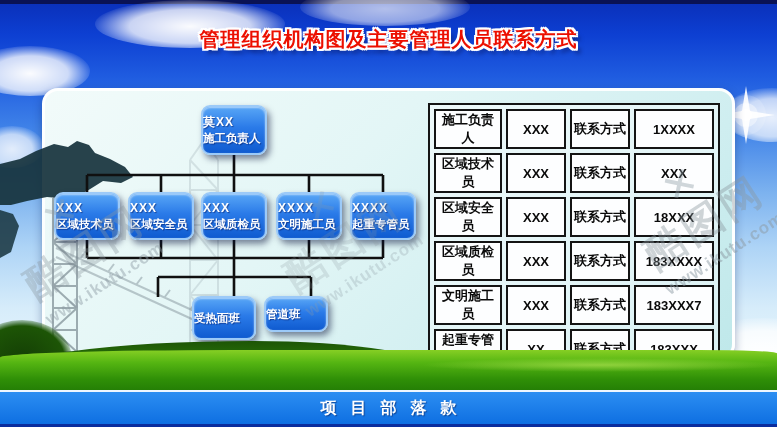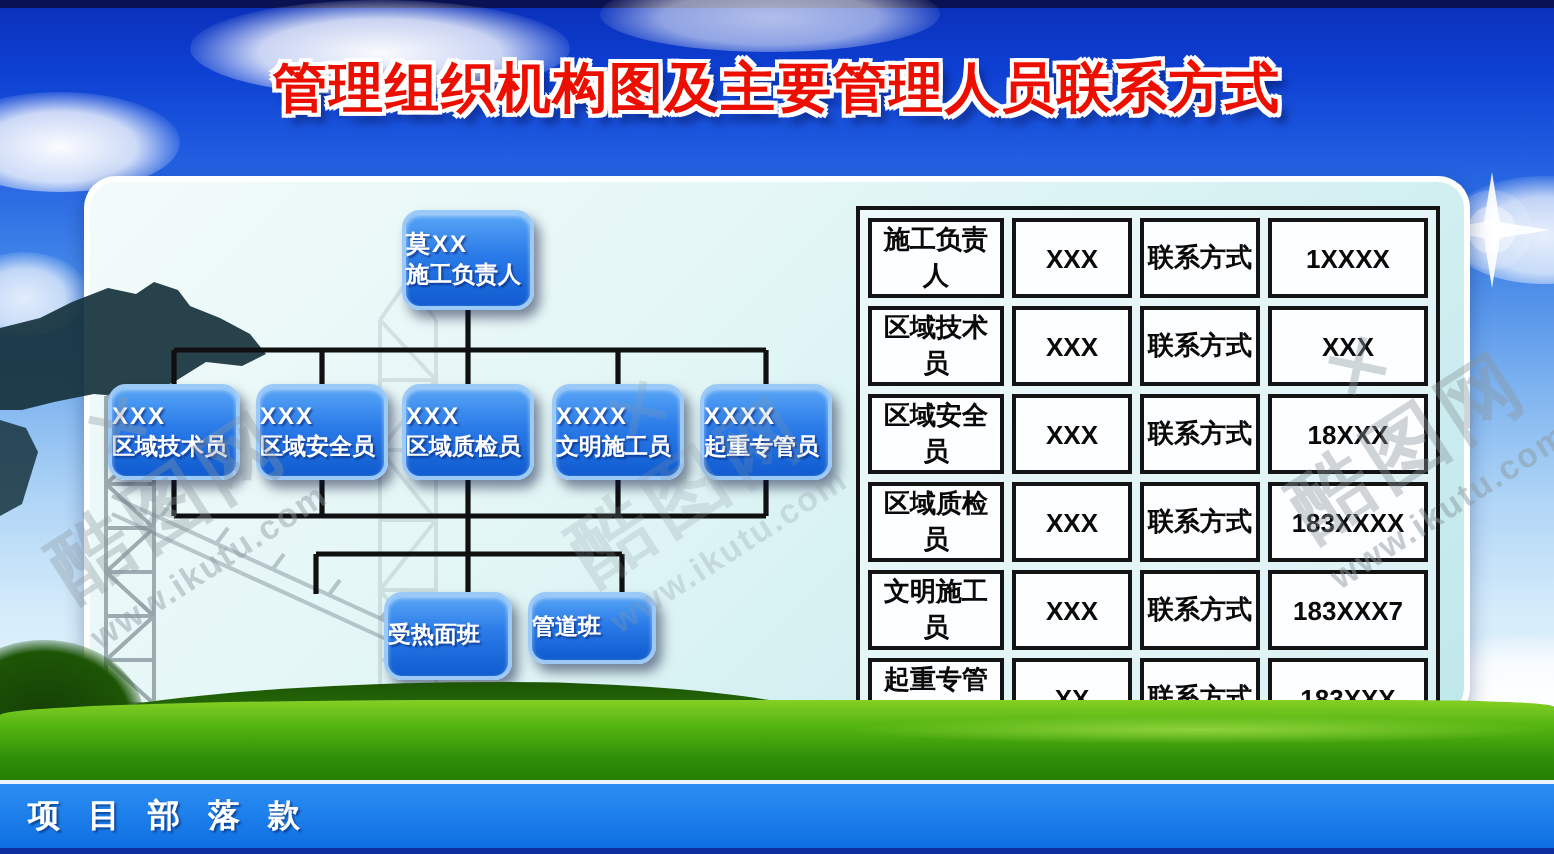--- a/index.html
+++ b/index.html
@@ -10,21 +10,21 @@
   .cloud{position:absolute;border-radius:50%;
     background:radial-gradient(ellipse at 50% 55%,rgba(255,255,255,.98) 0%,rgba(255,255,255,.78) 45%,rgba(255,255,255,0) 75%);}
   .c1{left:95px;top:0px;width:190px;height:48px;}
   .c2{left:-30px;top:46px;width:120px;height:50px;}
   .c3{left:-20px;top:126px;width:64px;height:42px;opacity:.85;}
   .c4{left:300px;top:-12px;width:170px;height:38px;opacity:.7;}
   .c5{left:722px;top:88px;width:100px;height:54px;opacity:.9;}
   .c6{left:688px;top:318px;width:150px;height:64px;}
   .sun{position:absolute;left:711px;top:80px;width:70px;height:70px;}
   .page-title{position:absolute;top:26px;left:0;width:100%;text-align:center;
-    font-size:27px;font-weight:900;color:#ec0f00;letter-spacing:1px;
+    font-size:20px;font-weight:900;color:#ec0f00;letter-spacing:1px;
     text-shadow:-2px -2px 0 #fff,2px -2px 0 #fff,-2px 2px 0 #fff,2px 2px 0 #fff,
       -2px 0 0 #fff,2px 0 0 #fff,0 -2px 0 #fff,0 2px 0 #fff,4px 5px 4px rgba(5,10,60,.55);}
   .panel{position:absolute;left:42px;top:88px;width:693px;height:272px;box-sizing:border-box;
     border-radius:16px;border:3px solid rgba(255,255,255,.95);
     background:linear-gradient(135deg,#f2fbfa 0%,#e3f6f6 40%,#cfeef0 75%,#bfe8ea 100%);
     box-shadow:0 4px 10px rgba(10,30,90,.35);}
   .deco{position:absolute;pointer-events:none;}
   .org-lines{position:absolute;left:0;top:0;}
   .obox{position:absolute;box-sizing:border-box;border-radius:9px;
     background:linear-gradient(180deg,#58a6f6 0%,#2a7ae8 45%,#0f5bd0 100%);
@@ -63,21 +63,21 @@
     background:linear-gradient(180deg,#1d5506 0%,#2c7d08 70%,rgba(44,125,8,0) 100%);
     border-radius:60% 45% 0 0/100% 90% 0 0;}
   .grass{position:absolute;left:0;top:350px;width:777px;height:42px;
     background:linear-gradient(180deg,#86cf24 0%,#55b512 30%,#2f8f07 70%,#237c05 100%);
     border-radius:30% 10% 0 0/18% 8% 0 0;}
   .grass-streak{position:absolute;left:420px;top:358px;width:360px;height:14px;border-radius:50%;
     background:radial-gradient(ellipse,rgba(196,238,96,.55),rgba(196,238,96,0) 70%);}
   .footer-line{position:absolute;left:0;bottom:35px;width:100%;height:2px;background:#eef6ff;}
   .footer-bar{position:absolute;left:0;bottom:0;width:100%;height:35px;box-sizing:border-box;
     background:linear-gradient(180deg,#2c8ef2 0%,#0e6fe2 100%);border-bottom:3px solid #0b2d9d;
-    display:flex;align-items:center;margin-top:20px;}
+    display:flex;align-items:center;justify-content:center;margin-top:20px;}
   .footer-label{color:#fff;font-weight:bold;font-size:16px;letter-spacing:14px;text-indent:14px;
     text-shadow:1px 1px 1px rgba(0,20,80,.5);}
 </style>
 </head>
 <body>
 
 <div class="poster">
 
   <div class="top-strip"></div>
 

